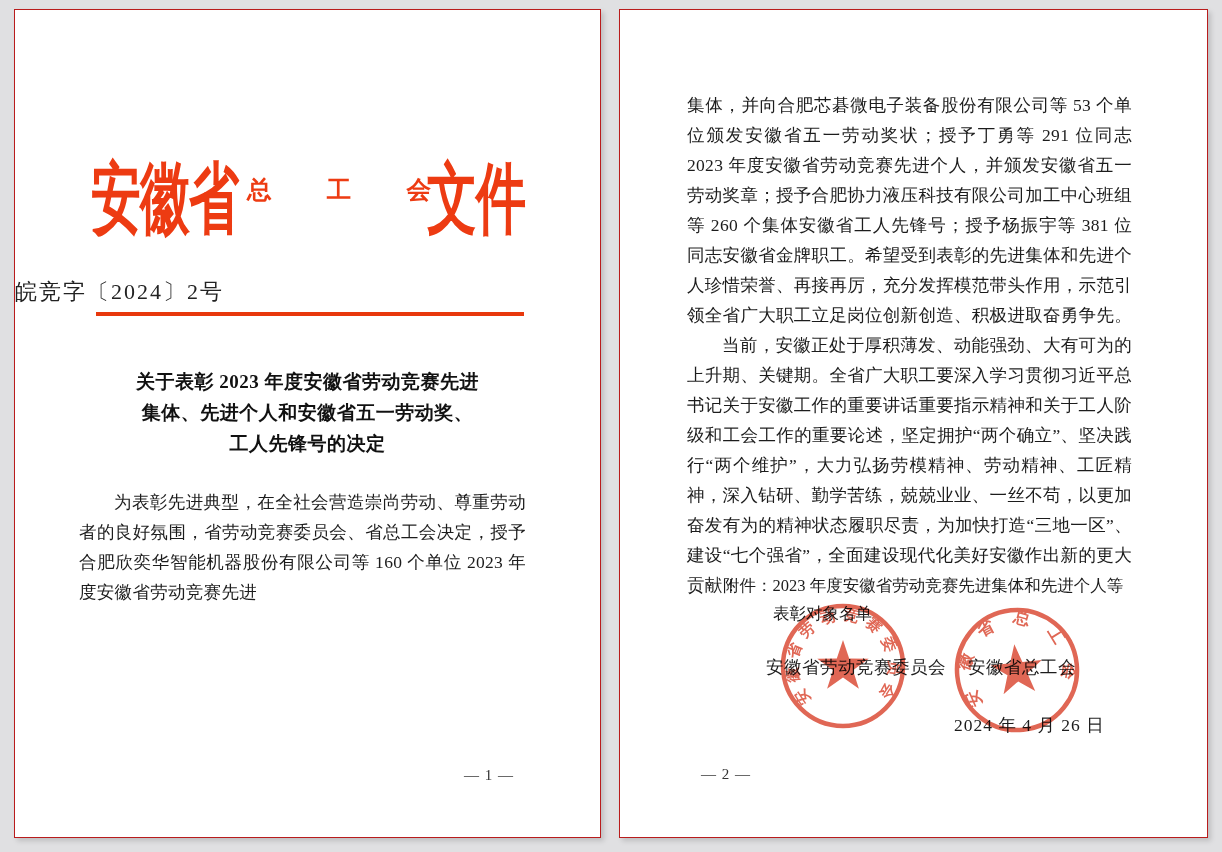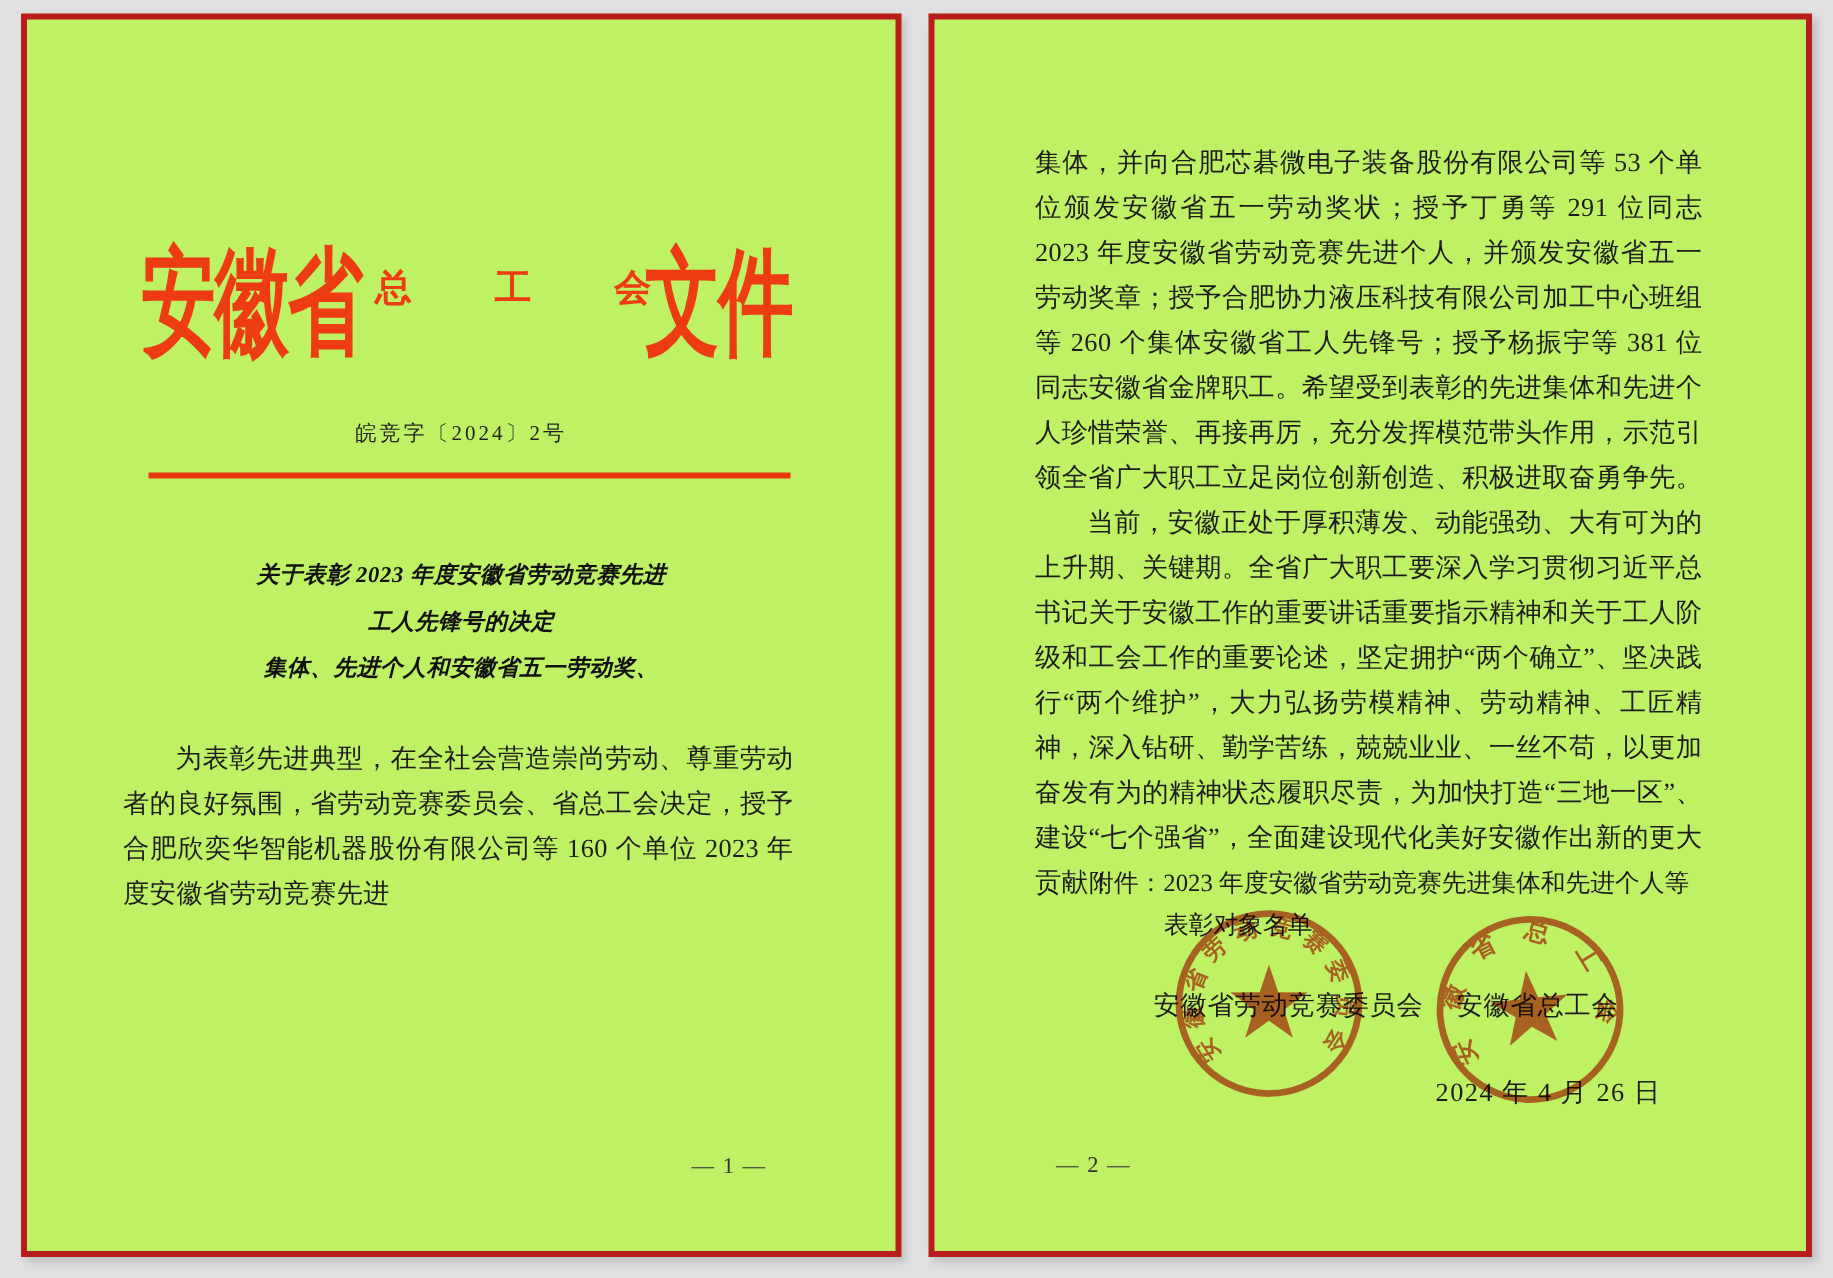--- a/index.html
+++ b/index.html
@@ -3,49 +3,49 @@
 <meta charset="utf-8">
 <style>
   html,body{margin:0;padding:0;}
   body{
     width:1222px;height:852px;position:relative;
     background:#e0e0e2;
     font-family:"Liberation Serif","DejaVu Serif",serif;
     overflow:hidden;
   }
   .page{
-    position:absolute;top:9px;height:829px;background:#bef264;
-    border:4px solid #b91c1c;box-sizing:border-box;
+    position:absolute;top:9px;height:829px;background:#ffffff;
+    border:1px solid #b91c1c;box-sizing:border-box;
     box-shadow:3px 3px 5px rgba(0,0,0,0.15);
   }
   #page1{left:14px;width:587px;}
   #page2{left:619px;width:589px;}
 
   
   .org-large{
     position:absolute;color:#ed3b12;font-weight:bold;
     font-size:50px;line-height:50px;white-space:nowrap;
     transform:scaleY(1.55);transform-origin:top left;
     letter-spacing:-1px;
   }
   .org-big-left{left:76px;top:150px;}
   .org-big-right{left:412px;top:150px;}
   .mid-block{position:absolute;left:232px;top:156px;width:184px;color:#ed3b12;font-weight:bold;}
   .committee-line{font-size:24.5px;line-height:26px;white-space:nowrap;letter-spacing:0.5px;}
   .union-row{display:flex;justify-content:space-between;font-size:24.5px;line-height:26px;margin-top:11px;}
   .doc-number{
-    position:absolute;left:0;width:100%;top:267px;text-align:center;
-    font-size:14px;letter-spacing:2px;color:#222;
+    position:absolute;left:0;width:100%;top:267px;
+    font-size:22px;letter-spacing:2px;color:#222;
   }
   .red-rule{position:absolute;left:81px;top:302px;width:428px;height:4px;background:#e8380d;}
 
   
   .doc-title{
     position:absolute;left:30px;right:30px;top:356px;text-align:center;
-    font-size:15px;font-weight:bold;line-height:31px;color:#111;letter-spacing:0.5px;font-style:italic;
+    font-size:19px;font-weight:bold;line-height:31px;color:#111;letter-spacing:0.5px;
   }
   .body-text{
     position:absolute;font-size:17.5px;line-height:30px;color:#1c1c1c;
     text-align:justify;letter-spacing:0.3px;
   }
   #body1{left:64px;top:477px;width:447px;}
   #body2{left:67px;top:80px;width:445px;}
   .para-indent{text-indent:2em;margin:0;}
   .para-noindent{text-indent:0;margin:0;}
 
@@ -88,22 +88,22 @@
   </div>
 
   <div class="org-large org-big-right">文件</div>
 
   <div class="doc-number">皖竞字〔2024〕2号</div>
 
   <div class="red-rule"></div>
 
   <div class="doc-title">
     <div>关于表彰 2023 年度安徽省劳动竞赛先进</div>
+    <div>集体、先进个人和安徽省五一劳动奖、</div>
     <div>工人先锋号的决定</div>
-    <div>集体、先进个人和安徽省五一劳动奖、</div>
   </div>
 
   <div class="body-text" id="body1">
     <p class="para-indent">为表彰先进典型，在全社会营造崇尚劳动、尊重劳动者的良好氛围，省劳动竞赛委员会、省总工会决定，授予合肥欣奕华智能机器股份有限公司等 160 个单位 2023 年度安徽省劳动竞赛先进</p>
   </div>
 
   <div class="page-num" id="pn1">— 1 —</div>
 </div>
 
 <div class="page" id="page2">

